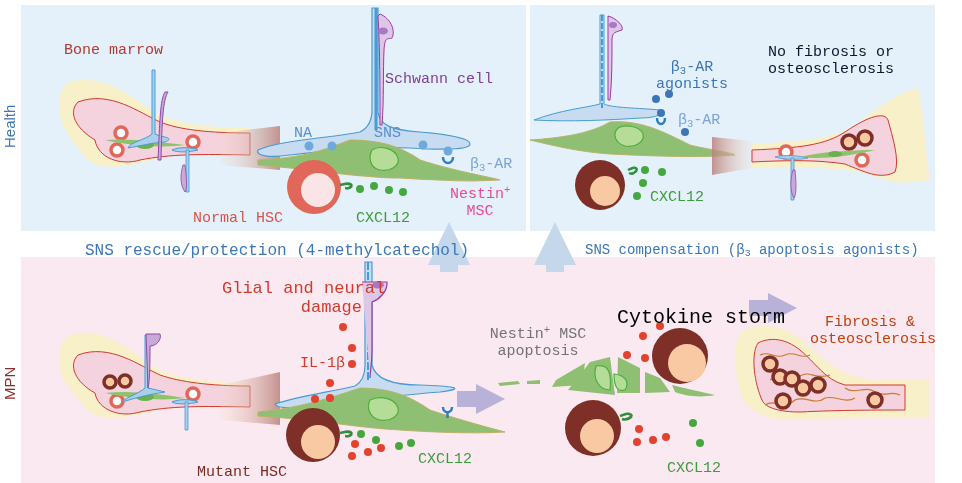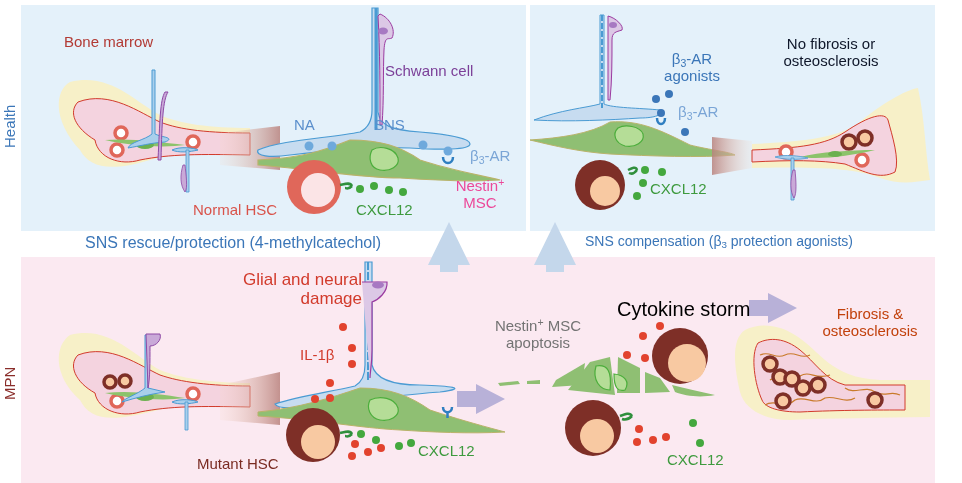--- a/index.html
+++ b/index.html
@@ -1,18 +1,18 @@
 <!DOCTYPE html>
 <html><head>
   <meta charset="utf-8">
   <style>
     html, body { margin:0; padding:0; background:#ffffff; }
     body { width:962px; height:483px; position:relative; overflow:hidden; font-family:"Liberation Sans", sans-serif; }
     .panel { position:absolute; }
-    .lbl { position:absolute; white-space:nowrap; font-family:Liberation Sans, sans-serif; line-height:1.12; }
+    .lbl { position:absolute; white-space:nowrap; font-family:Liberation Mono, monospace; line-height:1.12;margin-top:9px; }
     .c { text-align:center; }
     svg { position:absolute; left:0; top:0; }
     .rowlabel { position:absolute; font-size:15px; transform:rotate(-90deg); transform-origin:left top; white-space:nowrap; }
     sub { font-size:0.7em; vertical-align:-0.25em; line-height:0; }
     sup { font-size:0.7em; vertical-align:0.45em; line-height:0; }
   </style>
 </head>
 <body>
 
 <div class="panel" style="left:21px;top:5px;width:505px;height:226px;background:#e4f1fa;"></div>
@@ -212,21 +212,21 @@
 <div class="lbl" style="left:193px;top:202px;font-size:15px;color:#d9534a;">Normal HSC</div>
 <div class="lbl" style="left:356px;top:202px;font-size:15px;color:#3e9a3e;">CXCL12</div>
 <div class="lbl c" style="left:450px;top:178px;width:60px;font-size:15px;color:#ec4899;"><span>Nestin</span><sup>+</sup><br><span>MSC</span></div>
 
 <div class="lbl c" style="left:652px;top:51px;width:80px;font-size:15px;color:#3b76b8;"><span>β</span><sub>3</sub><span>-AR</span><br><span>agonists</span></div>
 <div class="lbl" style="left:678px;top:104px;font-size:15px;color:#7aa5d6;"><span>β</span><sub>3</sub><span>-AR</span></div>
 <div class="lbl c" style="left:766px;top:36px;width:130px;font-size:15px;color:#0f172a;"><span>No fibrosis or</span><br><span>osteosclerosis</span></div>
 <div class="lbl" style="left:650px;top:181px;font-size:15px;color:#3e9a3e;">CXCL12</div>
 
 <div class="lbl" style="left:85px;top:234px;font-size:16px;color:#3b76b8;">SNS rescue/protection (4-methylcatechol)</div>
-<div class="lbl" style="left:585px;top:234px;font-size:14px;color:#3b76b8;"><span>SNS compensation (β</span><sub>3</sub><span> protection agonists)</span></div>
+<div class="lbl" style="left:585px;top:234px;font-size:14px;color:#3b76b8;"><span>SNS compensation (β</span><sub>3</sub><span> apoptosis agonists)</span></div>
 
 <div class="lbl c" style="left:222px;top:270px;width:140px;font-size:17px;color:#d23b2c;text-align:right;"><span>Glial and neural</span><br><span>damage</span></div>
 <div class="lbl" style="left:300px;top:347px;font-size:15px;color:#d23b2c;text-align:center;">IL-1β</div>
 <div class="lbl" style="left:197px;top:456px;font-size:15px;color:#7a2b22;">Mutant HSC</div>
 <div class="lbl" style="left:418px;top:443px;font-size:15px;color:#3e9a3e;">CXCL12</div>
 <div class="lbl c" style="left:478px;top:318px;width:120px;font-size:15px;color:#737373;"><span>Nestin</span><sup>+</sup><span> MSC</span><br><span>apoptosis</span></div>
 <div class="lbl" style="left:617px;top:298px;font-size:20px;color:#000000;">Cytokine storm</div>
 <div class="lbl" style="left:667px;top:452px;font-size:15px;color:#3e9a3e;">CXCL12</div>
 <div class="lbl c" style="left:810px;top:306px;width:120px;font-size:15px;color:#c2410c;"><span>Fibrosis &amp;</span><br><span>osteosclerosis</span></div>
 

